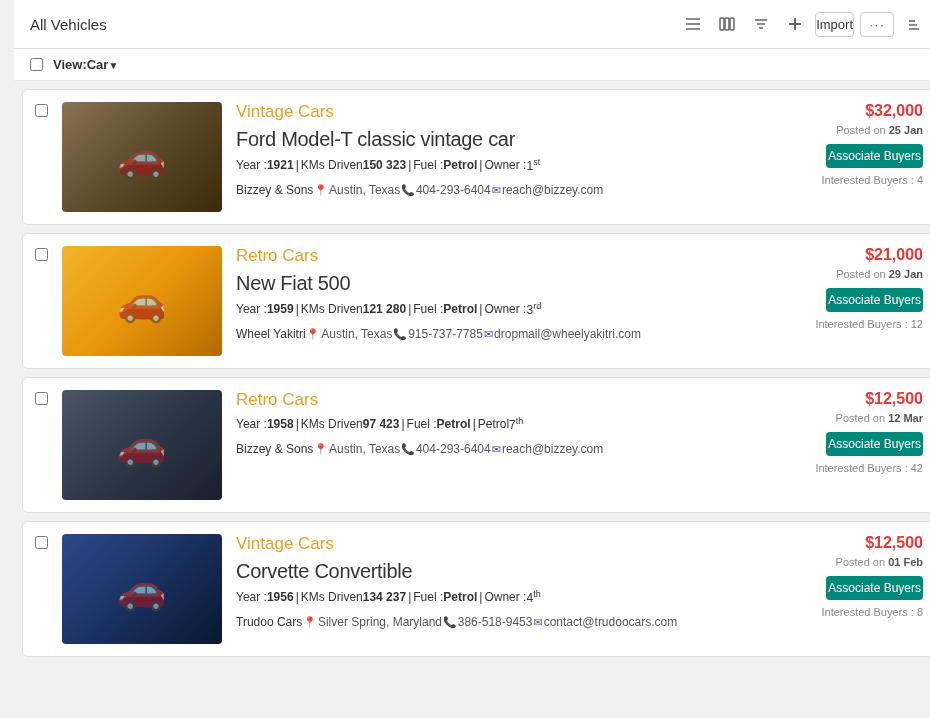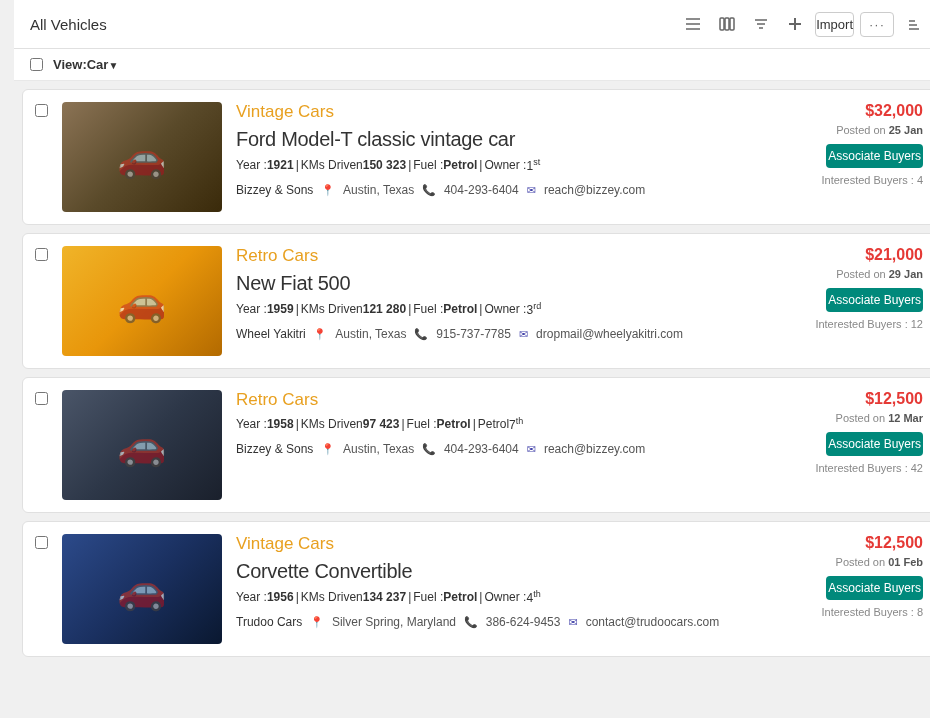--- a/index.html
+++ b/index.html
@@ -31,21 +31,21 @@
     .card-checkbox input { cursor: pointer; }
     .card-image { width: 160px; height: 110px; flex-shrink: 0; border-radius: 4px; overflow: hidden; background: #ddd; }
 
     .card-body { flex: 1; display: flex; flex-direction: column; gap: 6px; }
     .card-tag { font-size: 17px; color: #e8a020; font-weight: 500; }
     .card-title { font-size: 20px; font-weight: 400; color: #333; letter-spacing: -0.3px; }
     .card-meta { font-size: 12px; color: #555; display: flex; align-items: center; }
     .card-meta span { color: #333; }
     .card-meta .bold { font-weight: 600; }
     .meta-sep { color: #bbb; margin: 0 2px; }
-    .card-dealer { font-size: 12px; color: #555; display: flex; align-items: center; gap: 8px; margin-top: 4px; }
+    .card-dealer { font-size: 12px; color: #555; display: flex; align-items: center; gap: 1px; margin-top: 4px; }
     .dealer-name { color: #333; font-weight: 500; }
     .icon-pin { color: #e44; font-size: 11px; }
     .icon-phone { color: #4a4; font-size: 11px; }
     .icon-email { color: #44a; font-size: 11px; }
 
     .card-price-panel { min-width: 140px; display: flex; flex-direction: column; align-items: flex-end; justify-content: flex-start; gap: 4px; padding-left: 10px; }
     .price { font-size: 16px; font-weight: 700; color: #e53935; }
     .posted-on { font-size: 11px; color: #888; }
     .posted-on span { font-weight: 600; color: #555; }
     .assoc-btn { background: #00897b; color: #fff; border: none; border-radius: 4px; padding: 5px 2px; font-size: 12px; cursor: pointer; white-space: nowrap; margin-top: 4px; }
@@ -265,21 +265,21 @@
         <span class="bold">Petrol</span>
         <span class="meta-sep">|</span>
         <span>Owner :</span>
         <span>4<sup class="owner-sup">th</sup></span>
       </div>
       <div class="card-dealer">
         <span class="dealer-name">Trudoo Cars</span>
         <span class="icon-pin">📍</span>
         <span>Silver Spring, Maryland</span>
         <span class="icon-phone">📞</span>
-        <span>386-624-9453</span>
+        <span>386-518-9453</span>
         <span class="icon-email">✉</span>
         <span>contact@trudoocars.com</span>
       </div>
     </div>
     <div class="card-price-panel">
       <div class="price">$12,500</div>
       <div class="posted-on">Posted on <span>01 Feb</span></div>
       <button class="assoc-btn">Associate Buyers</button>
       <div class="interested">Interested Buyers : 8</div>
     </div>

